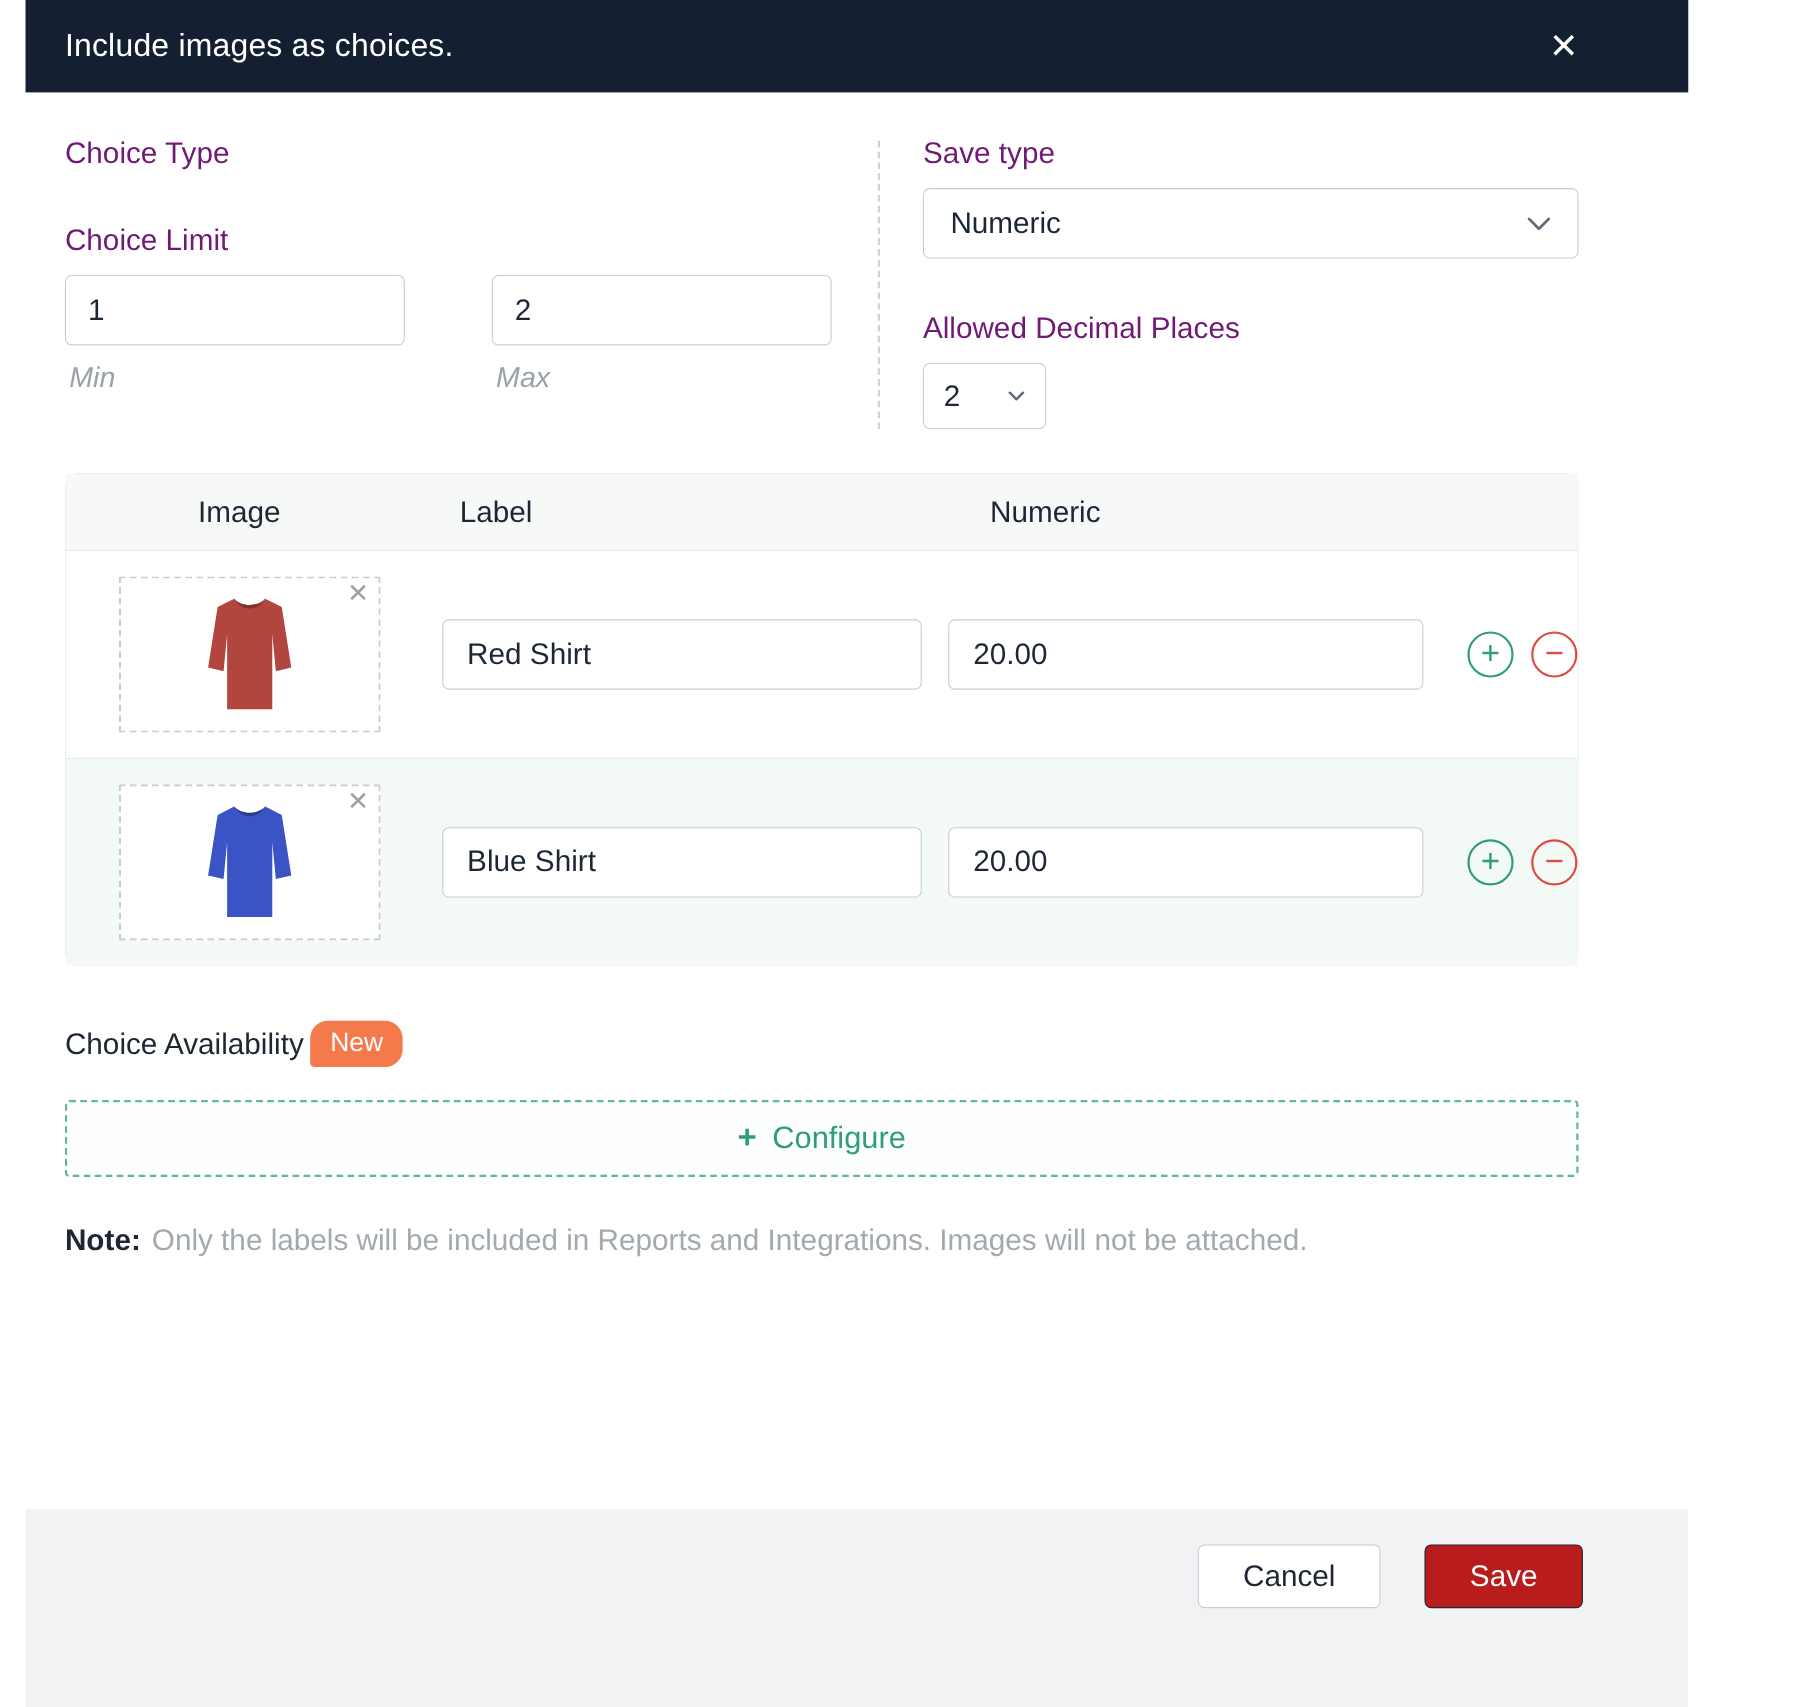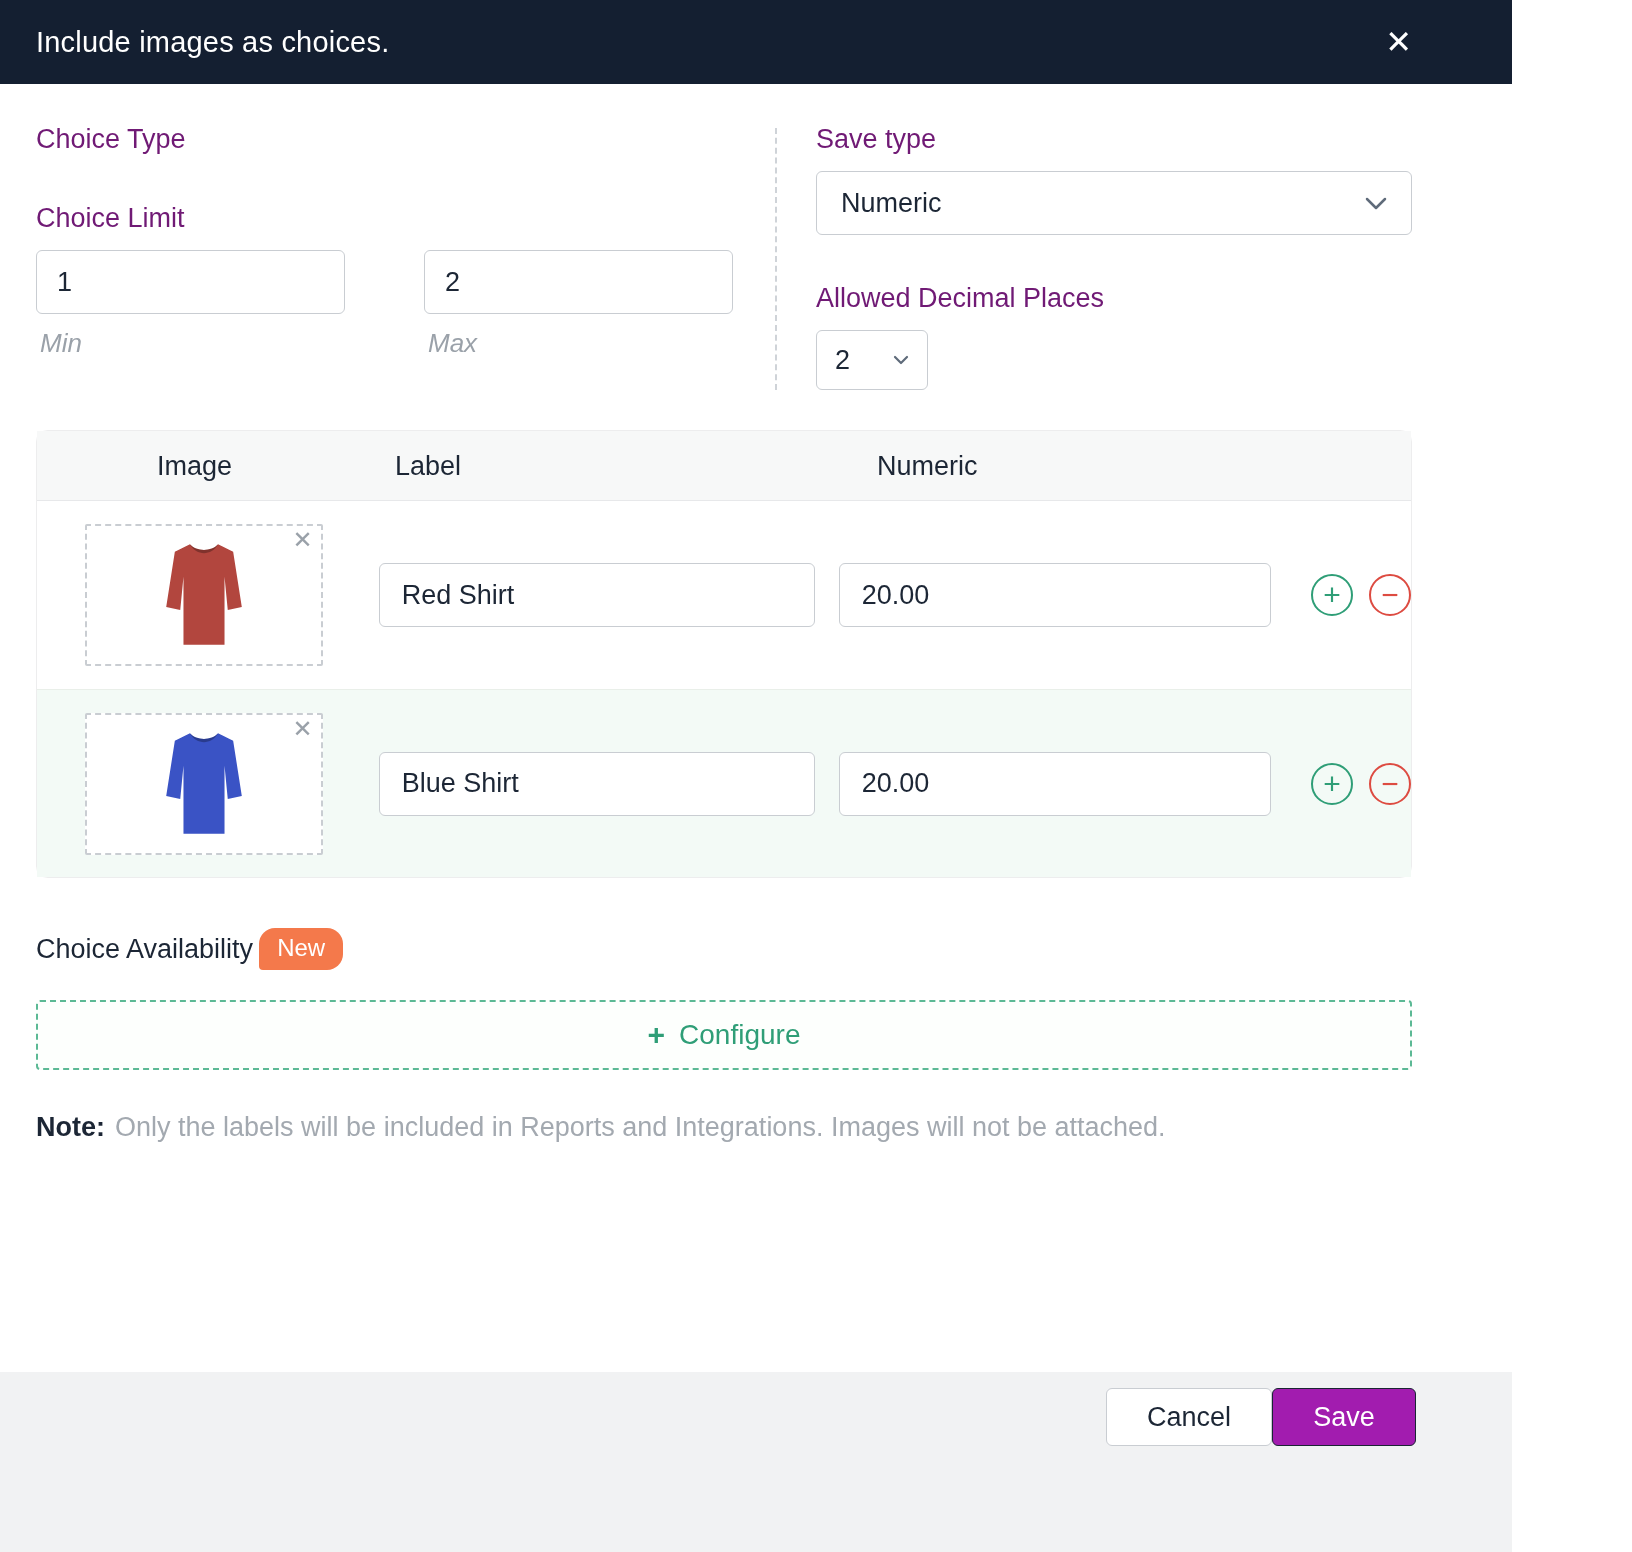--- a/index.html
+++ b/index.html
@@ -1,18 +1,18 @@
 <!DOCTYPE html>
 <html><head>
 <meta charset="utf-8">
 <style>
   * { margin:0; padding:0; box-sizing:border-box; }
   html,body { background:#ffffff; }
   body { font-family:"Liberation Sans","DejaVu Sans",sans-serif; color:#1c2635; }
-  .modal { position:relative; width:1512px; height:1552px; background:#fff; overflow:hidden; }
+  .modal { position:relative; width:1512px; height:1552px; background:#fff; overflow:hidden;margin-left:23px; }
 
   
   .hdr { height:84px; background:#141f31; display:flex; align-items:center; justify-content:space-between; padding:0 100px 0 36px; }
   .hdr-title { color:#ffffff; font-size:29px; font-weight:500; letter-spacing:.2px; }
   .hdr-close { color:#ffffff; font-size:32px; line-height:1; cursor:pointer; background:none; border:none; font-family:inherit; }
 
   
   .content { padding:40px 100px 0 36px; }
 
   .top-grid { display:flex; }
@@ -69,24 +69,24 @@
 
   .configure { margin-top:30px; height:70px; border:2px dashed #5cb995; border-radius:4px; background:#fdfffd;
                display:flex; align-items:center; justify-content:center; gap:14px; color:#2f9e77; font-size:28px; cursor:pointer; width:100%; font-family:inherit; }
   .configure .plus-glyph { font-size:30px; font-weight:700; }
 
   .note { margin-top:42px; font-size:27px; color:#a3a9b0; }
   .note b { color:#1c2635; font-weight:700; margin-right:10px; }
 
   
   .ftr { position:absolute; left:0; right:0; bottom:0; height:180px; background:#f1f2f3;
-         display:flex; justify-content:flex-end; align-items:flex-start; padding:16px 96px 0 0; }
+         display:flex; justify-content:flex-end; align-items:flex-start; gap:40px; padding:32px 96px 0 0; }
   .btn { height:58px; border-radius:6px; font-size:27px; font-family:inherit; cursor:pointer; display:flex; align-items:center; justify-content:center; }
   .btn-cancel { width:166px; background:#ffffff; border:1px solid #c9cdd2; color:#1c2635; }
-  .btn-save { width:144px; background:#a21caf; border:1px solid #1a2433; color:#ffffff; }
+  .btn-save { width:144px; background:#b91c1c; border:1px solid #1a2433; color:#ffffff; }
 </style>
 </head>
 <body>
 
 <div class="modal">
 
   <div class="hdr">
     <span class="hdr-title">Include images as choices.</span>
     <button class="hdr-close">✕</button>
   </div>

